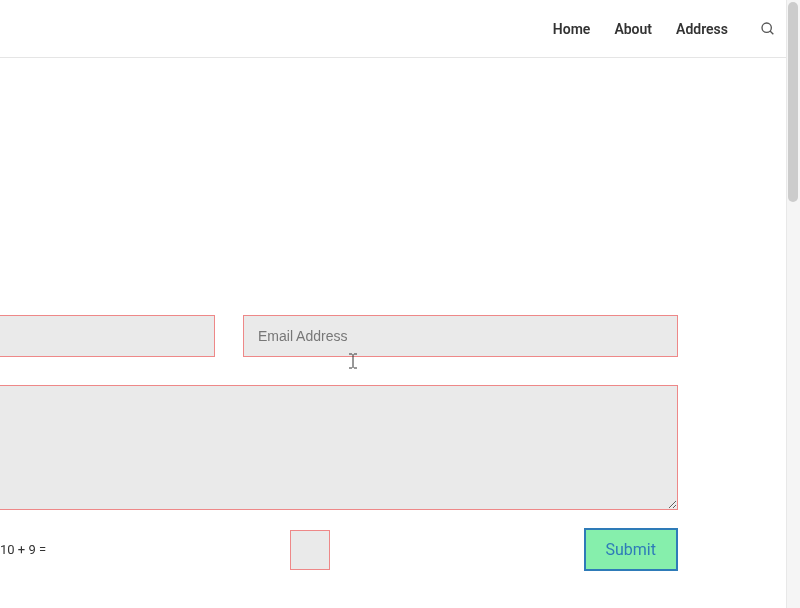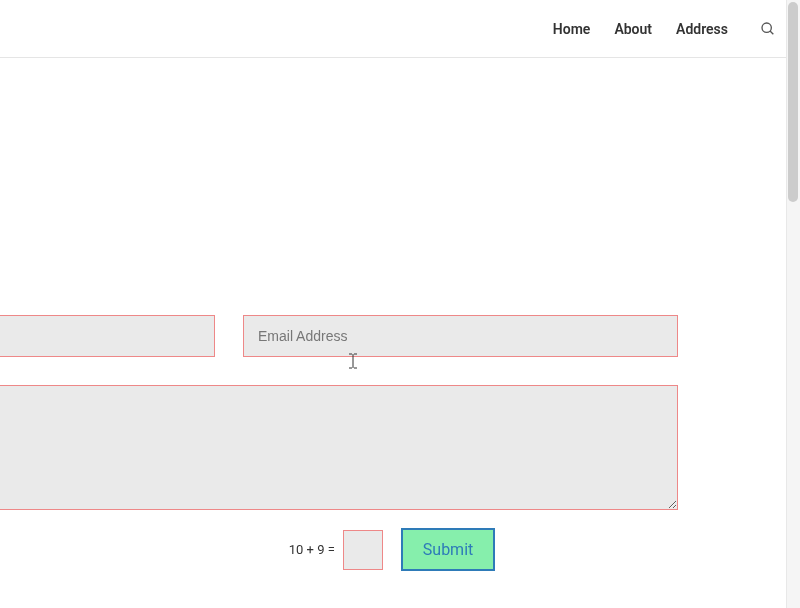--- a/index.html
+++ b/index.html
@@ -83,22 +83,22 @@
       padding: 12px 14px;
       font-size: 14px;
       color: #666;
       resize: both;
       font-family: inherit;
     }
     .bottom-row {
       margin-top: 14px;
       display: flex;
       align-items: center;
-      justify-content: center;
-      width: 784px;
+      justify-content: space-between;
+      width: 678px;
       margin-left: 0;
       gap: 8px;
     }
     .captcha-label {
       font-size: 13px;
       color: #333;
     }
     .captcha-input {
       width: 40px;
       height: 40px;

